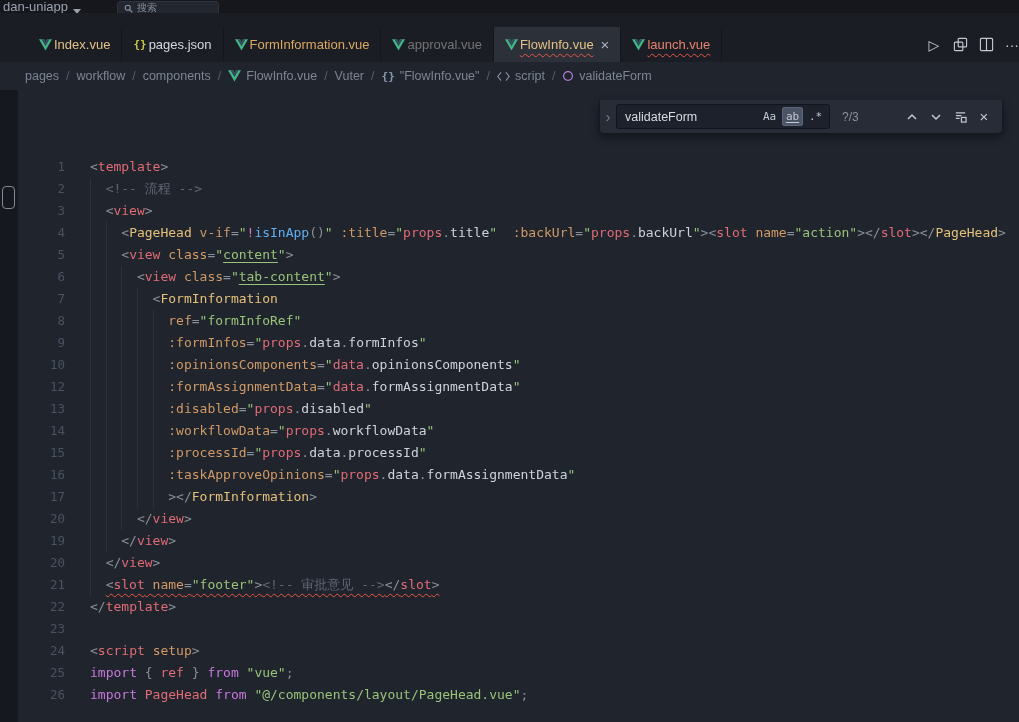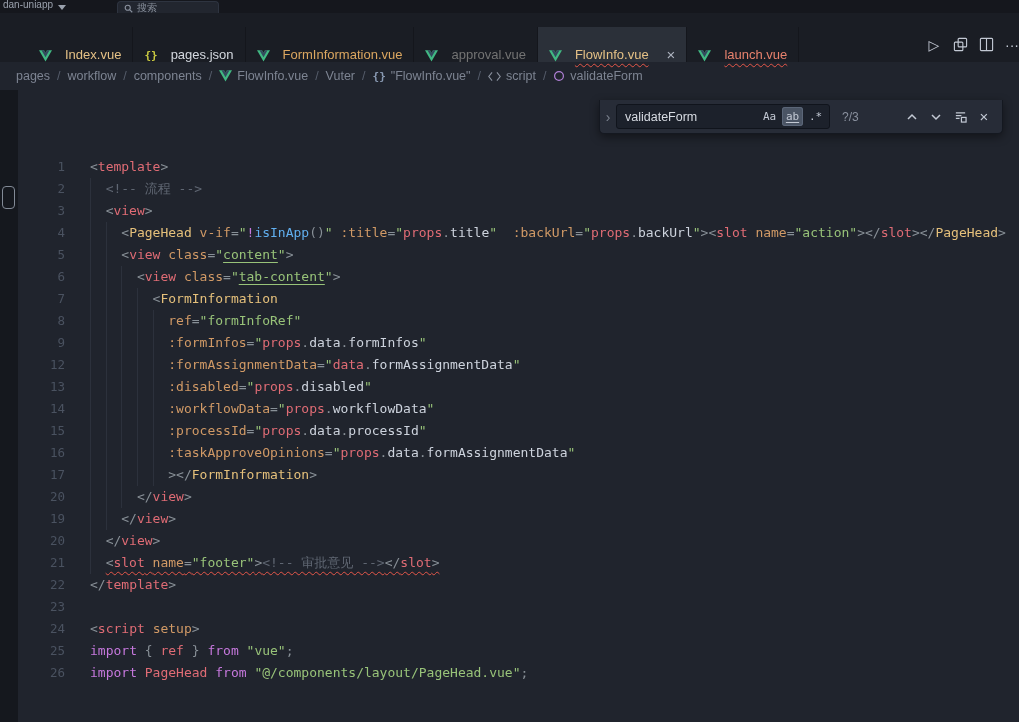--- a/index.html
+++ b/index.html
@@ -2,42 +2,42 @@
 <html><head>
 <meta charset="utf-8">
 <style>
   * { margin:0; padding:0; box-sizing:border-box; }
   html,body { width:1019px; height:722px; overflow:hidden; }
   body { background:#20242d; font-family:"Liberation Sans","DejaVu Sans",sans-serif; position:relative; }
 
   
   .titlebar { height:13px; background:#15171d; position:relative; overflow:hidden; }
   .tb-title { position:absolute; left:3px; top:-1px; display:flex; align-items:flex-end; gap:5px;
-              font-size:10px; color:#9aa1ad; white-space:nowrap; }
+              font-size:13px; color:#9aa1ad; white-space:nowrap; }
   .tb-search { position:absolute; left:117px; top:1px; width:102px; height:13px;
                background:#22262f; border:1px solid #2e3440; border-bottom:none;
                border-radius:4px 4px 0 0; color:#878e9a; font-size:10px;
                display:flex; align-items:center; gap:4px; padding:0 6px; }
 
   
   .tabbar { height:49px; background:#1a1d24; display:flex; align-items:flex-end; position:relative; }
   .tab-strip { display:flex; height:35px; margin-left:28px; }
-  .tab { display:flex; align-items:flex-end; gap:13px; padding:0 11px; font-size:13px;
+  .tab { display:flex; align-items:center; gap:2px; padding:0 11px; font-size:13px;
          border-right:1px solid #14161c; color:#7b8290; cursor:pointer; white-space:nowrap; }
   .tab.active { background:#2b3039; }
   .tab-label { white-space:nowrap; }
   .tab-close { color:#aeb4c0; font-size:15px; margin-left:5px; line-height:1; }
   .braces-tab { color:#cbcb41; font-family:"DejaVu Sans Mono",monospace; font-size:11px; font-weight:bold; }
   .braces-bc  { color:#8a9bb4; font-family:"DejaVu Sans Mono",monospace; font-size:11px; font-weight:bold; }
   .tab-actions { position:absolute; right:-6px; bottom:0; height:35px; display:flex; align-items:center; }
   .action { width:26px; height:26px; display:flex; align-items:center; justify-content:center;
             color:#c3c9d4; font-size:14px; border-radius:4px; }
 
   
-  .breadcrumbs { height:28px; display:flex; align-items:center; gap:7px; padding-left:16px;
+  .breadcrumbs { height:28px; display:flex; align-items:center; gap:7px; padding-left:25px;
                  font-size:12.5px; color:#7d8492; background:#20242d; white-space:nowrap; }
   .bc-item { display:flex; align-items:center; gap:5px; }
   .bc-sep { color:#565d6b; }
 
   
   .editor { position:relative; height:632px; background:#20242d; overflow:hidden; }
   .side-strip { position:absolute; left:0; top:0; bottom:0; width:18px; background:#15181e; }
   .side-box { position:absolute; left:2px; top:96px; width:13px; height:23px;
               border:1px solid #828a96; border-radius:4px; }
   .lines { position:absolute; left:18px; top:66px; right:0;
@@ -300,20 +300,24 @@
       </div>
       <div class="line">
         <span class="gutter">8</span>
         <span class="code"><span class="ind" style="width: 10ch;"></span><span><span class="tk-attr">ref</span><span class="tk-pn">=</span><span class="tk-str">"formInfoRef"</span></span></span>
       </div>
       <div class="line">
         <span class="gutter">9</span>
         <span class="code"><span class="ind" style="width: 10ch;"></span><span><span class="tk-attr">:formInfos</span><span class="tk-pn">=</span><span class="tk-str">"</span><span class="tk-var">props</span><span class="tk-pn">.</span><span class="tk-prop">data</span><span class="tk-pn">.</span><span class="tk-prop">formInfos</span><span class="tk-str">"</span></span></span>
       </div>
       <div class="line">
+        <span class="gutter">10</span>
+        <span class="code"><span class="ind" style="width: 10ch;"></span><span><span class="tk-attr">:opinionsComponents</span><span class="tk-pn">=</span><span class="tk-str">"</span><span class="tk-var">data</span><span class="tk-pn">.</span><span class="tk-prop">opinionsComponents</span><span class="tk-str">"</span></span></span>
+      </div>
+      <div class="line">
         <span class="gutter">12</span>
         <span class="code"><span class="ind" style="width: 10ch;"></span><span><span class="tk-attr">:formAssignmentData</span><span class="tk-pn">=</span><span class="tk-str">"</span><span class="tk-var">data</span><span class="tk-pn">.</span><span class="tk-prop">formAssignmentData</span><span class="tk-str">"</span></span></span>
       </div>
       <div class="line">
         <span class="gutter">13</span>
         <span class="code"><span class="ind" style="width: 10ch;"></span><span><span class="tk-attr">:disabled</span><span class="tk-pn">=</span><span class="tk-str">"</span><span class="tk-var">props</span><span class="tk-pn">.</span><span class="tk-prop">disabled</span><span class="tk-str">"</span></span></span>
       </div>
       <div class="line">
         <span class="gutter">14</span>
         <span class="code"><span class="ind" style="width: 10ch;"></span><span><span class="tk-attr">:workflowData</span><span class="tk-pn">=</span><span class="tk-str">"</span><span class="tk-var">props</span><span class="tk-pn">.</span><span class="tk-prop">workflowData</span><span class="tk-str">"</span></span></span>

